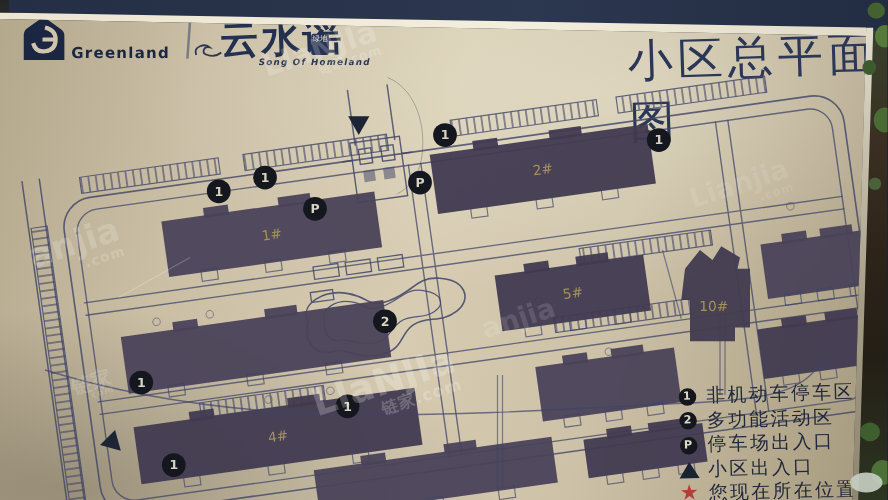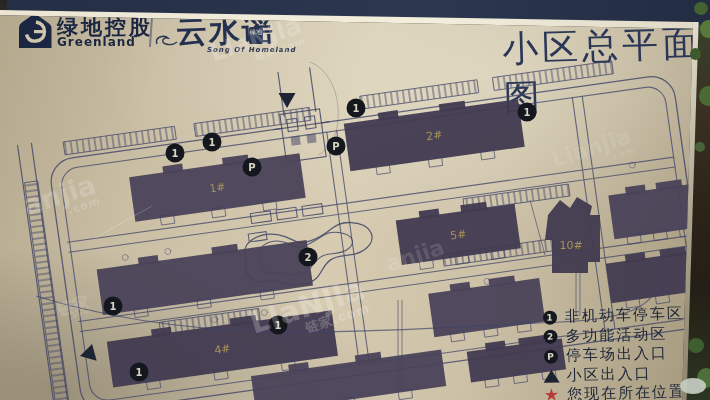--- a/index.html
+++ b/index.html
@@ -70,21 +70,20 @@
   <div class="sign-top-edge"></div>
   <div class="sign-side-edge"></div>
 
   <div class="sign-face">
 
     <svg class="abs" style="left:12px;top:11px" width="42" height="40" viewBox="0 0 42 40">
       <path d="M7,37 V17 Q7,13.5 9.8,11.6 L20.5,4 Q22.8,2.4 25.1,4 L37,12.6 Q39.5,14.4 39.5,17.6 V37 Z" fill="#1b2742"></path>
       <path d="M24,11 q8.5,2 8.5,9.5 q0,8.5 -8.5,9.5 q-7.5,1 -9.5,-6.5" stroke="#cfc5ab" stroke-width="3.4" fill="none"></path>
       <rect x="22" y="19" width="10" height="3.2" fill="#cfc5ab"></rect>
     </svg>
-    <div class="abs brand-cn">绿地控股</div>
     <div class="abs brand-en">Greenland</div>
     <div class="abs divider"></div>
     <svg class="abs" style="left:155px;top:30px" width="24" height="20" viewBox="0 0 24 20">
       <path d="M2,14 q-2,-5 3,-7 q5,-2 8,1 q-4,-1 -5,2 q-1,3 3,4 q6,2 11,-2" stroke="#2a3654" stroke-width="1.4" fill="none"></path>
     </svg>
     <div class="abs proj-cn">云水谣</div>
     <div class="abs proj-seal"><span>绿地</span></div>
     <div class="abs proj-en">Song Of Homeland</div>
     <div class="abs plan-title">小区总平面图</div>
 

